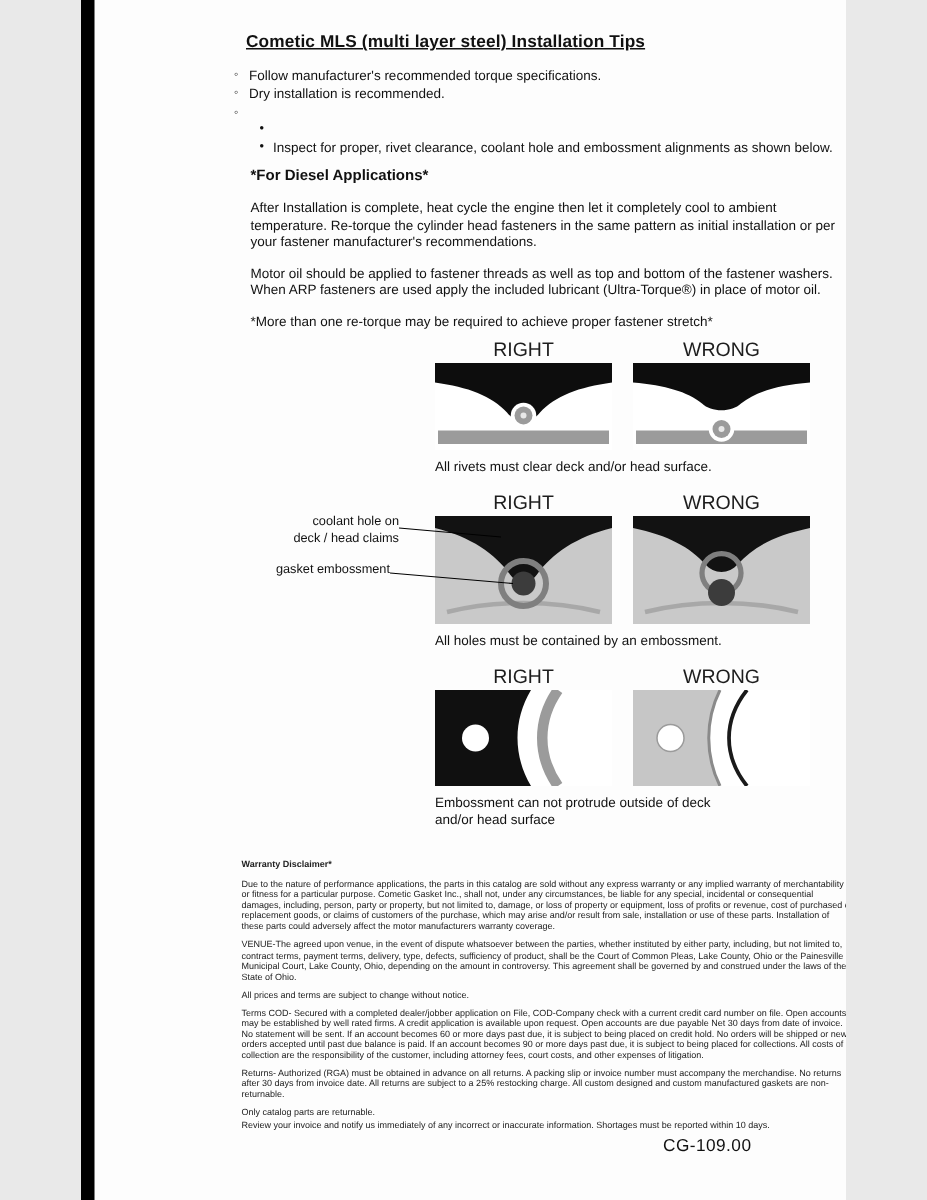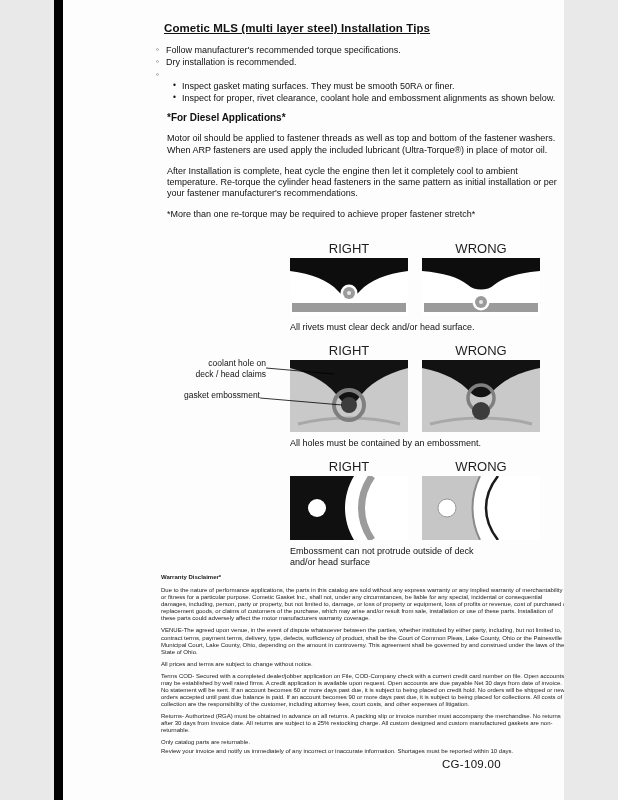--- a/index.html
+++ b/index.html
@@ -19,21 +19,21 @@
   .bullet-line { display:flex; }
   .bullet-line .marker { flex:none; width:10px; font-size:8px; }
   .bullet-line.sub { margin-left:17px; }
   .bullet-line.sub .marker { width:9px; font-size:8.5px; }
 
   .diesel { position:absolute; left:113px; top:112px; width:398px; font-size:9px; line-height:1.24; }
   .diesel h2 { font-size:10px; margin:0 0 9px 0; font-weight:bold; }
   .diesel p { margin:0 0 10px 0; }
   .diesel .note { margin-top:1px; }
 
-  .figures { position:absolute; left:236px; top:242px; width:250px; }
+  .figures { position:absolute; left:236px; top:226px; width:250px; }
   .fig-row { display:flex; gap:14px; }
   .fig-col { width:118px; }
   .fig-label { text-align:center; font-size:13px; line-height:1.1; margin-bottom:2px; color:#1d1d1d; }
   .fig-col svg { display:block; }
   .fig-caption { font-size:9px; line-height:1.2; margin:6px 0 11px 0; color:#111; }
   .fig-caption.narrow { width:200px; }
 
   .ann { position:absolute; font-size:8.5px; line-height:1.25; text-align:right; color:#111; white-space:nowrap; }
   .ann-coolant { top:116px; right:274px; }
   .ann-emboss { top:148px; right:280px;text-align:center; }
@@ -60,32 +60,31 @@
     </div>
     <div class="bullet-line">
       <span class="marker">◦</span>
       <span>Dry installation is recommended.</span>
     </div>
     <div class="bullet-line">
       <span class="marker">◦</span>
     </div>
     <div class="bullet-line sub">
       <span class="marker">•</span>
-      <span>Inspect gasket mating surfaces.  They must be smooth 50RA or finer.</span>
     </div>
     <div class="bullet-line sub">
       <span class="marker">•</span>
       <span>Inspect for proper, rivet clearance, coolant hole and embossment alignments as shown below.</span>
     </div>
   </div>
 
   <div class="diesel">
     <h2>*For Diesel Applications*</h2>
+    <p>After Installation is complete, heat cycle the engine then let it completely cool to ambient temperature. Re-torque the cylinder head fasteners in the same pattern as initial installation or per your fastener manufacturer's recommendations.</p>
     <p>Motor oil should be applied to fastener threads as well as top and bottom of the fastener washers. When ARP fasteners are used apply the included lubricant (Ultra-Torque®) in place of motor oil.</p>
-    <p>After Installation is complete, heat cycle the engine then let it completely cool to ambient temperature. Re-torque the cylinder head fasteners in the same pattern as initial installation or per your fastener manufacturer's recommendations.</p>
     <p class="note">*More than one re-torque may be required to achieve proper fastener stretch*</p>
   </div>
 
   <div class="figures">
 
     <div class="fig-row">
       <div class="fig-col">
         <div class="fig-label">RIGHT</div>
         <svg width="118" height="58" viewBox="0 0 118 58">
           <rect x="0" y="0" width="118" height="58" fill="#ffffff"></rect>

